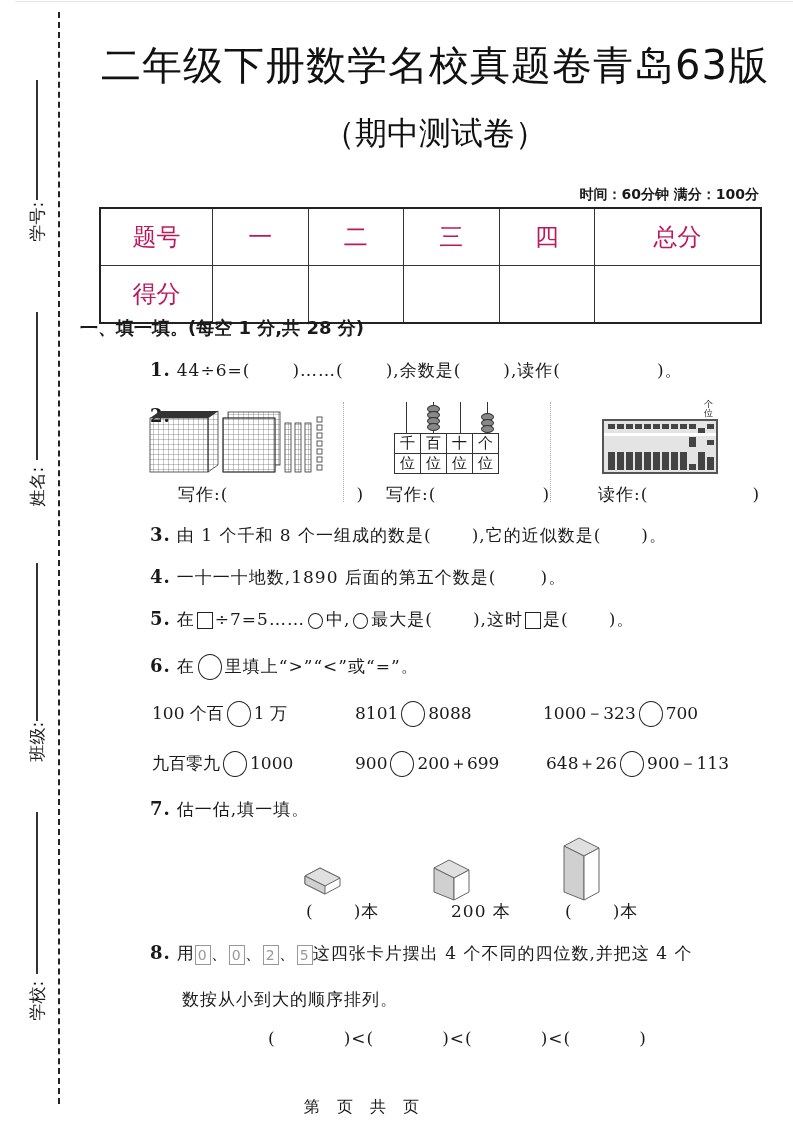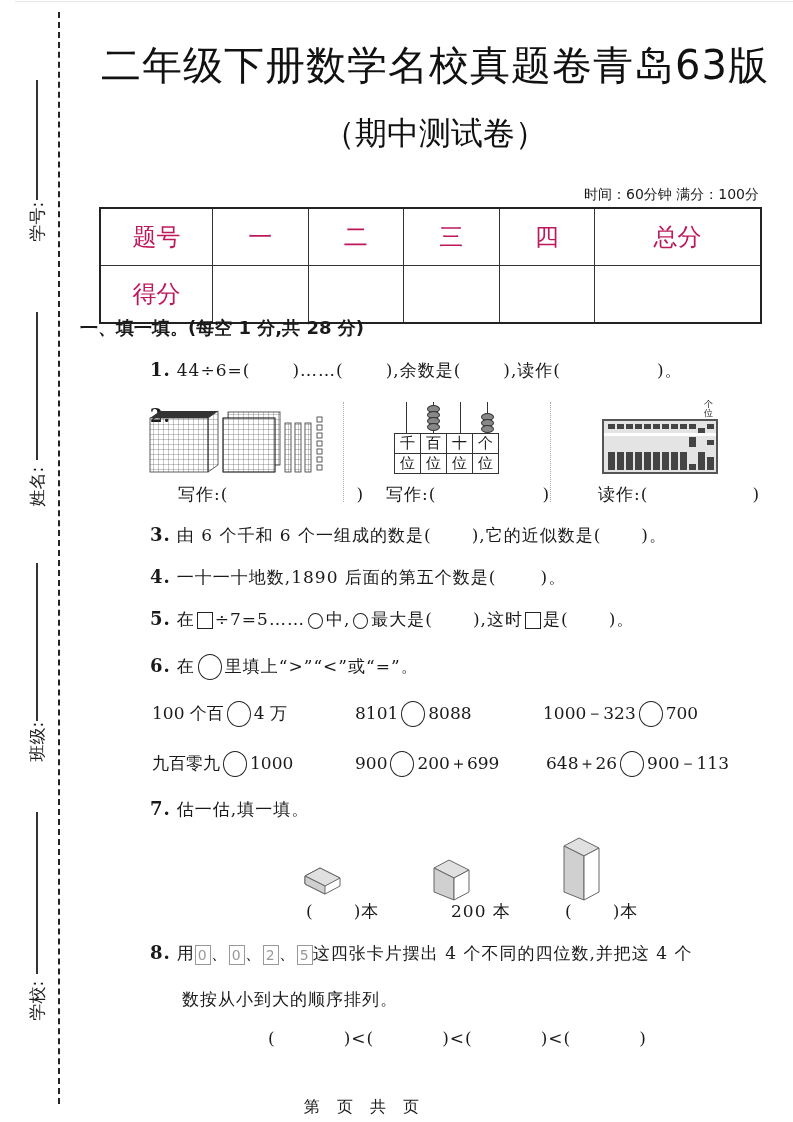--- a/index.html
+++ b/index.html
@@ -29,21 +29,21 @@
     font-family: "DejaVu Sans", "Liberation Sans", sans-serif;
     font-size: 40px; letter-spacing: 1px; color: #111; white-space: nowrap;
   }
   .subtitle {
     position: absolute; left: 100px; top: 112px; width: 670px; text-align: center;
     font-family: "DejaVu Sans", "Liberation Sans", sans-serif;
     font-size: 32px; color: #111;
   }
   .meta {
     position: absolute; right: 34px; top: 186px;
-    font-family: "DejaVu Sans", "Liberation Sans", sans-serif; font-size: 14px;
+    font-family: "DejaVu Sans", "Liberation Sans", sans-serif; font-size: 14px; font-weight: bold;
   }
 
   
   table.score {
     position: absolute; left: 99px; top: 207px; width: 663px; height: 101px;
     border-collapse: collapse; border: 2px solid #222;
   }
   table.score td {
     border: 1.5px solid #333; text-align: center; vertical-align: middle;
     font-family: "DejaVu Sans", sans-serif; font-size: 24px; color: #be185d; height: 48px;
@@ -253,36 +253,36 @@
     <rect x="96" y="33" width="7" height="18"></rect>
       <rect x="105" y="21" width="7" height="5"></rect>
       <rect x="105" y="38" width="7" height="13"></rect>
   </g>
 </svg>
 <div class="q" style="left:570px;top:483px">
   <span>读作:(</span><span class="blank" style="width:104px"></span><span>)</span>
 </div>
 
 <div class="q" style="top:524px">
-  <span class="num">3.</span><span>由 6 个千和 6 个一组成的数是(</span><span class="blank" style="width:40px"></span><span>),它的近似数是(</span><span class="blank" style="width:40px"></span><span>)。</span>
+  <span class="num">3.</span><span>由 1 个千和 8 个一组成的数是(</span><span class="blank" style="width:40px"></span><span>),它的近似数是(</span><span class="blank" style="width:40px"></span><span>)。</span>
 </div>
 
 <div class="q" style="top:566px">
   <span class="num">4.</span><span>一十一十地数,1890 后面的第五个数是(</span><span class="blank" style="width:44px"></span><span>)。</span>
 </div>
 
 <div class="q" style="top:608px">
   <span class="num">5.</span><span>在</span><span class="sq"></span><span>÷7=5……</span><span class="circ small"></span><span>中,</span><span class="circ small"></span><span>最大是(</span><span class="blank" style="width:40px"></span><span>),这时</span><span class="sq"></span><span>是(</span><span class="blank" style="width:40px"></span><span>)。</span>
 </div>
 
 <div class="q" style="top:654px">
   <span class="num">6.</span><span>在</span><span class="circ"></span><span>里填上“&gt;”“&lt;”或“=”。</span>
 </div>
 <div class="cmp-row" style="top:701px">
-  <span class="item" style="left:2px"><span>100 个百</span><span class="circ"></span><span>4 万</span></span>
+  <span class="item" style="left:2px"><span>100 个百</span><span class="circ"></span><span>1 万</span></span>
   <span class="item" style="left:205px"><span>8101</span><span class="circ"></span><span>8088</span></span>
   <span class="item" style="left:393px"><span>1000－323</span><span class="circ"></span><span>700</span></span>
 </div>
 <div class="cmp-row" style="top:751px">
   <span class="item" style="left:2px"><span>九百零九</span><span class="circ"></span><span>1000</span></span>
   <span class="item" style="left:205px"><span>900</span><span class="circ"></span><span>200＋699</span></span>
   <span class="item" style="left:396px"><span>648＋26</span><span class="circ"></span><span>900－113</span></span>
 </div>
 
 <div class="q" style="top:798px">

